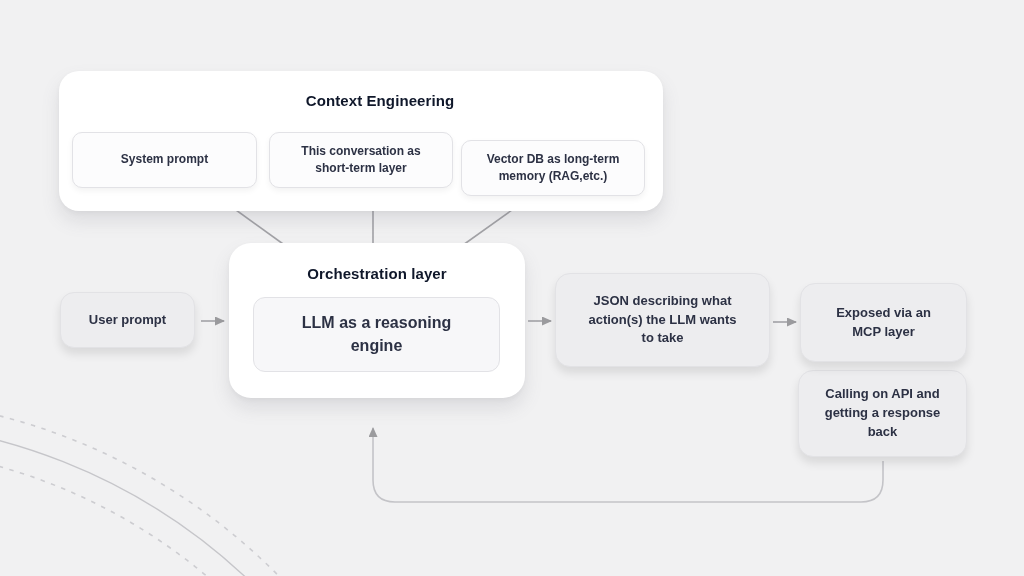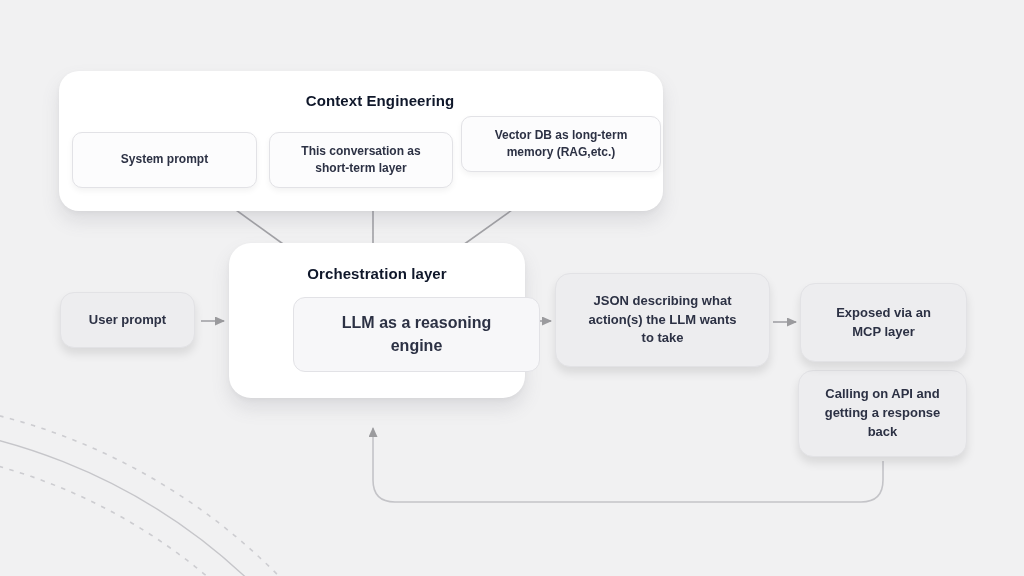--- a/index.html
+++ b/index.html
@@ -68,25 +68,25 @@
   }
   .lbl-sub   { font-size: 12px; line-height: 1.45; }
   .lbl-llm   { font-size: 16px; line-height: 1.4; }
   .lbl-gray  { font-size: 13px; line-height: 1.45; }
 
   
   #ctx-box  { left: 59px;  top: 71px;  width: 604px; height: 140px; }
   #ctx-box .panel-title { top: 21px; padding-left: 38px; box-sizing: border-box; }
   #sub-system { left: 72px;  top: 132px; width: 185px; height: 56px; }
   #sub-convo  { left: 269px; top: 132px; width: 184px; height: 56px; }
-  #sub-vector { left: 461px; top: 116px; width: 200px; height: 56px; text-align: center; }
+  #sub-vector { left: 461px; top: 140px; width: 184px; height: 56px; text-align: center; }
 
   #orch-box { left: 229px; top: 243px; width: 296px; height: 155px; border-radius: 22px; }
   #orch-box .panel-title { top: 22px; }
-  #llm-box  { left: 253px; top: 297px; width: 247px; height: 75px; margin-left: 40px; }
+  #llm-box  { left: 253px; top: 297px; width: 247px; height: 75px; }
 
   #user-box { left: 60px;  top: 292px; width: 135px; height: 56px; border-radius: 14px; }
   #json-box { left: 555px; top: 273px; width: 215px; height: 94px; }
   #mcp-box  { left: 800px; top: 283px; width: 167px; height: 79px; }
   #call-box { left: 798px; top: 370px; width: 169px; height: 87px; }
 </style>
 </head>
 <body>
 
 <div id="canvas">

